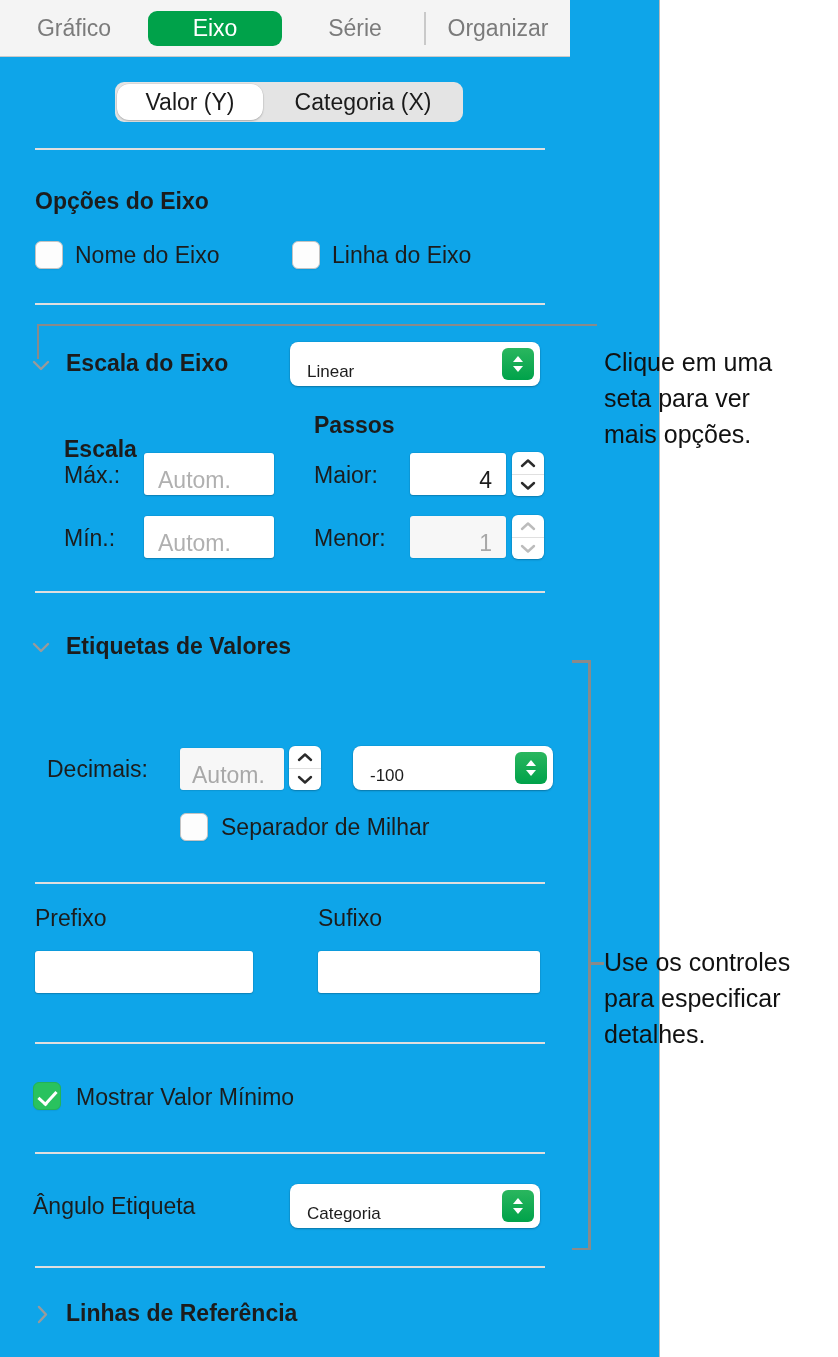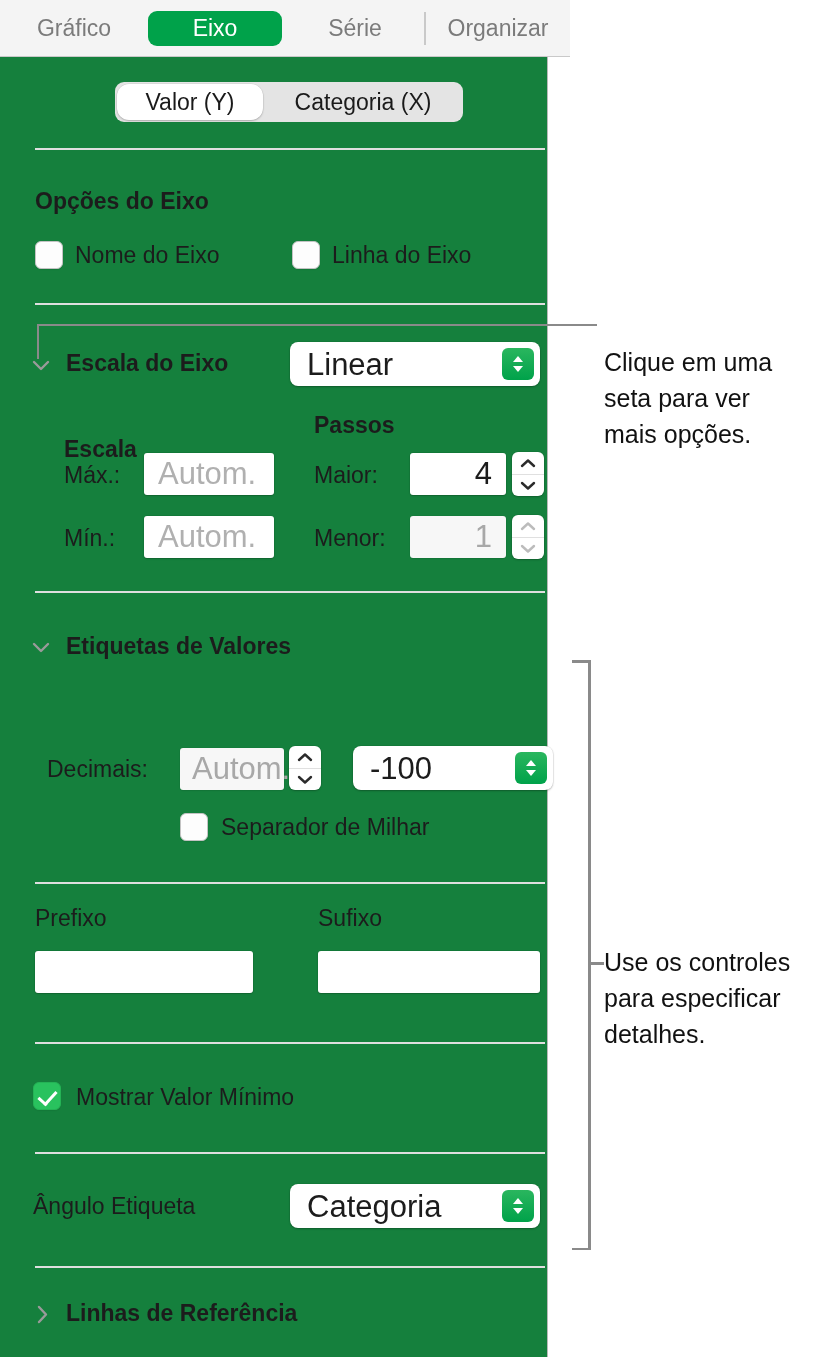--- a/index.html
+++ b/index.html
@@ -4,22 +4,22 @@
 <style>
   html,body{margin:0;padding:0;}
   body{
     width:838px;height:1357px;position:relative;overflow:hidden;
     background:#ffffff;
     font-family:"Liberation Sans", sans-serif;
     -webkit-font-smoothing:antialiased;
   }
   
   #panel{
-    position:absolute;left:0;top:0;width:548px;height:1357px;
-    background:#15803d;
+    position:absolute;left:0;top:0;width:660px;height:1357px;
+    background:#0ea5e9;
     border-right:1.5px solid #b9b9b9;
     box-sizing:border-box;
   }
   
   #tabbar{
     position:absolute;left:0;top:0;width:570px;height:57px;
     background:#f4f4f4;border-bottom:1.5px solid #c9c9c9;
     box-sizing:border-box;
   }
   .tab{
@@ -72,37 +72,37 @@
   
   .disc{position:absolute;width:26px;height:26px;cursor:default;}
   .disc svg{display:block;}
   
   .popup{
     position:absolute;height:44px;background:#ffffff;border-radius:8px;
     box-shadow:0 1px 2px rgba(0,0,0,.26), 0 0 0 .5px rgba(0,0,0,.08);
     cursor:default;box-sizing:border-box;
   }
   .popup .pv{
-    position:absolute;left:17px;top:1px;height:44px;line-height:44px;
-    font-size:31px;color:#1c1c1c;white-space:nowrap;
+    position:absolute;left:17px;top:8px;height:44px;line-height:44px;
+    font-size:17px;color:#1c1c1c;white-space:nowrap;
   }
   .popup .chev{
     position:absolute;right:6px;top:6px;width:32px;height:32px;border-radius:6px;
     background:linear-gradient(180deg,#2ab65e 0%, #00a24a 100%);
   }
   .popup .chev svg{position:absolute;left:7px;top:5px;}
   
   .tf{
     position:absolute;height:42px;background:#ffffff;border-radius:3px;
     box-shadow:0 1px 1.5px rgba(0,0,0,.18), 0 0 0 .5px rgba(0,0,0,.10);
     box-sizing:border-box;cursor:text;
   }
   .tf .tv{
-    position:absolute;right:14px;top:0;height:42px;line-height:42px;
-    font-size:31px;color:#1c1c1c;white-space:nowrap;
+    position:absolute;right:14px;top:6px;height:42px;line-height:42px;
+    font-size:23px;color:#1c1c1c;white-space:nowrap;
   }
   .tf .tv.ph{color:#b0b0b0;}
   .tf.dis{background:#f7f7f7;box-shadow:0 1px 1.5px rgba(0,0,0,.07), 0 0 0 .5px rgba(0,0,0,.06);}
   .tf.dis .tv{color:#a8a8a8;}
   .tf.plain{background:#ffffff;}
   
   .stepper{
     position:absolute;width:32px;height:44px;background:#ffffff;border-radius:6px;
     box-shadow:0 1px 2px rgba(0,0,0,.22), 0 0 0 .5px rgba(0,0,0,.09);
     cursor:default;

